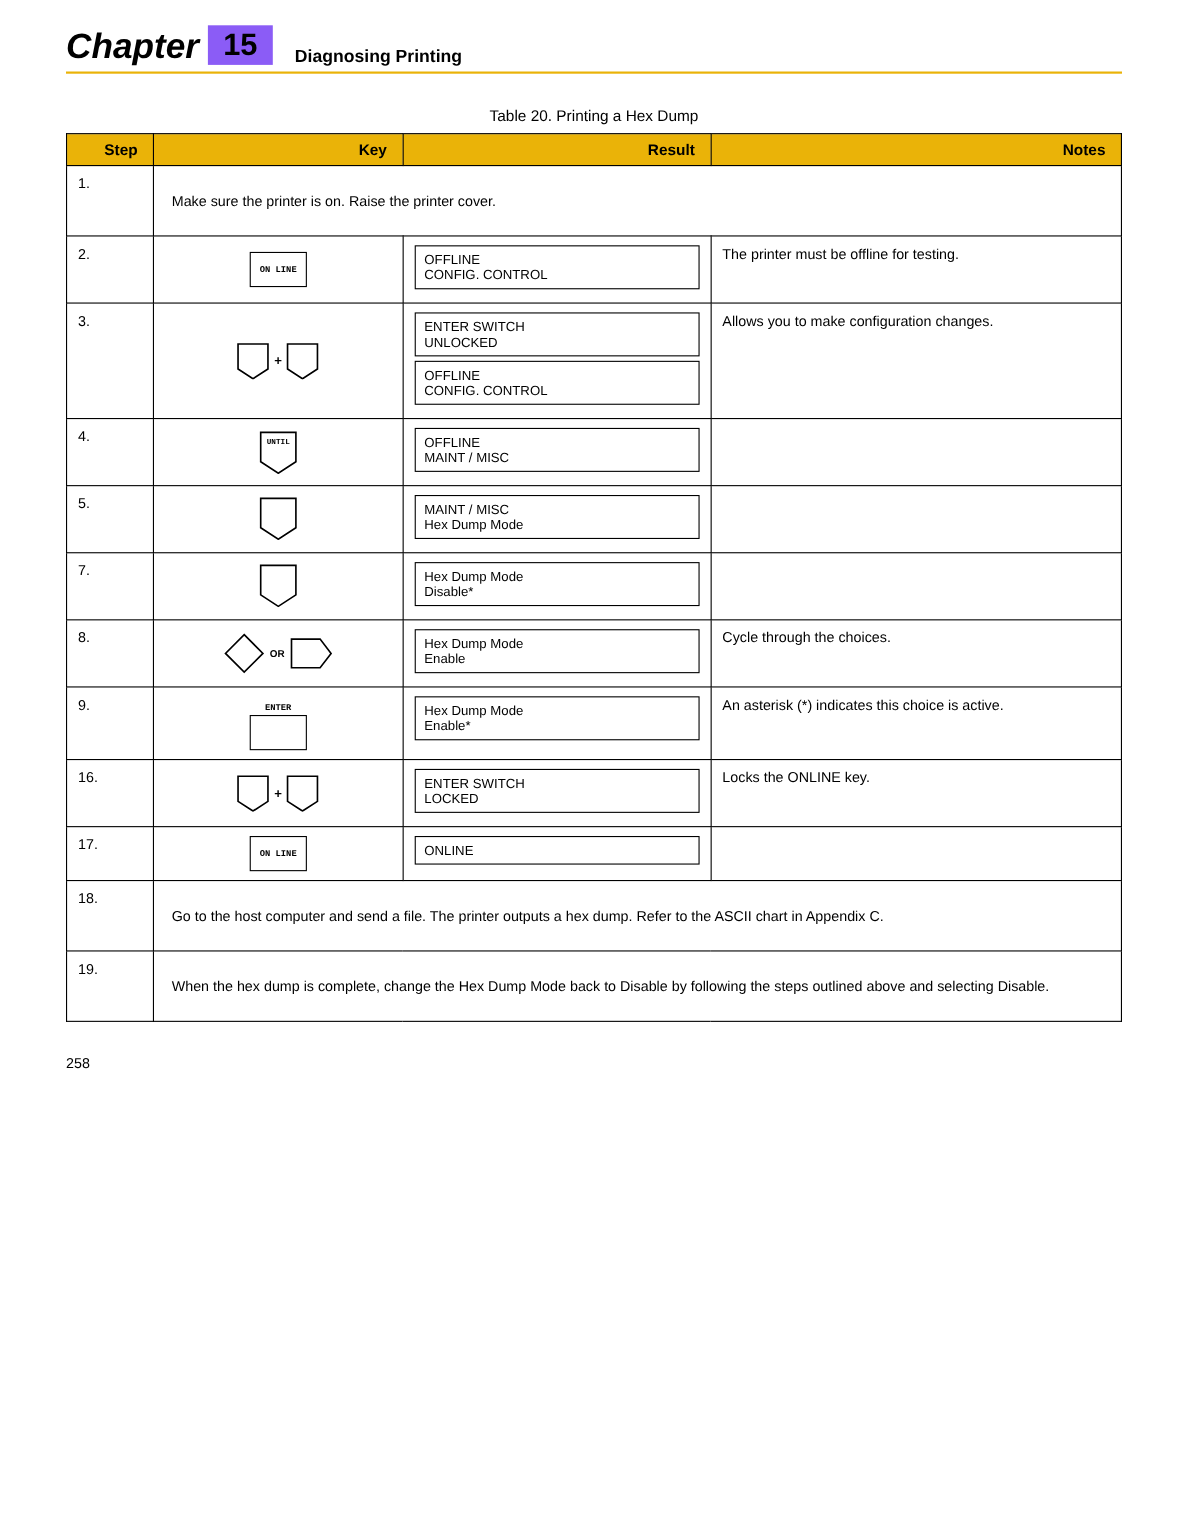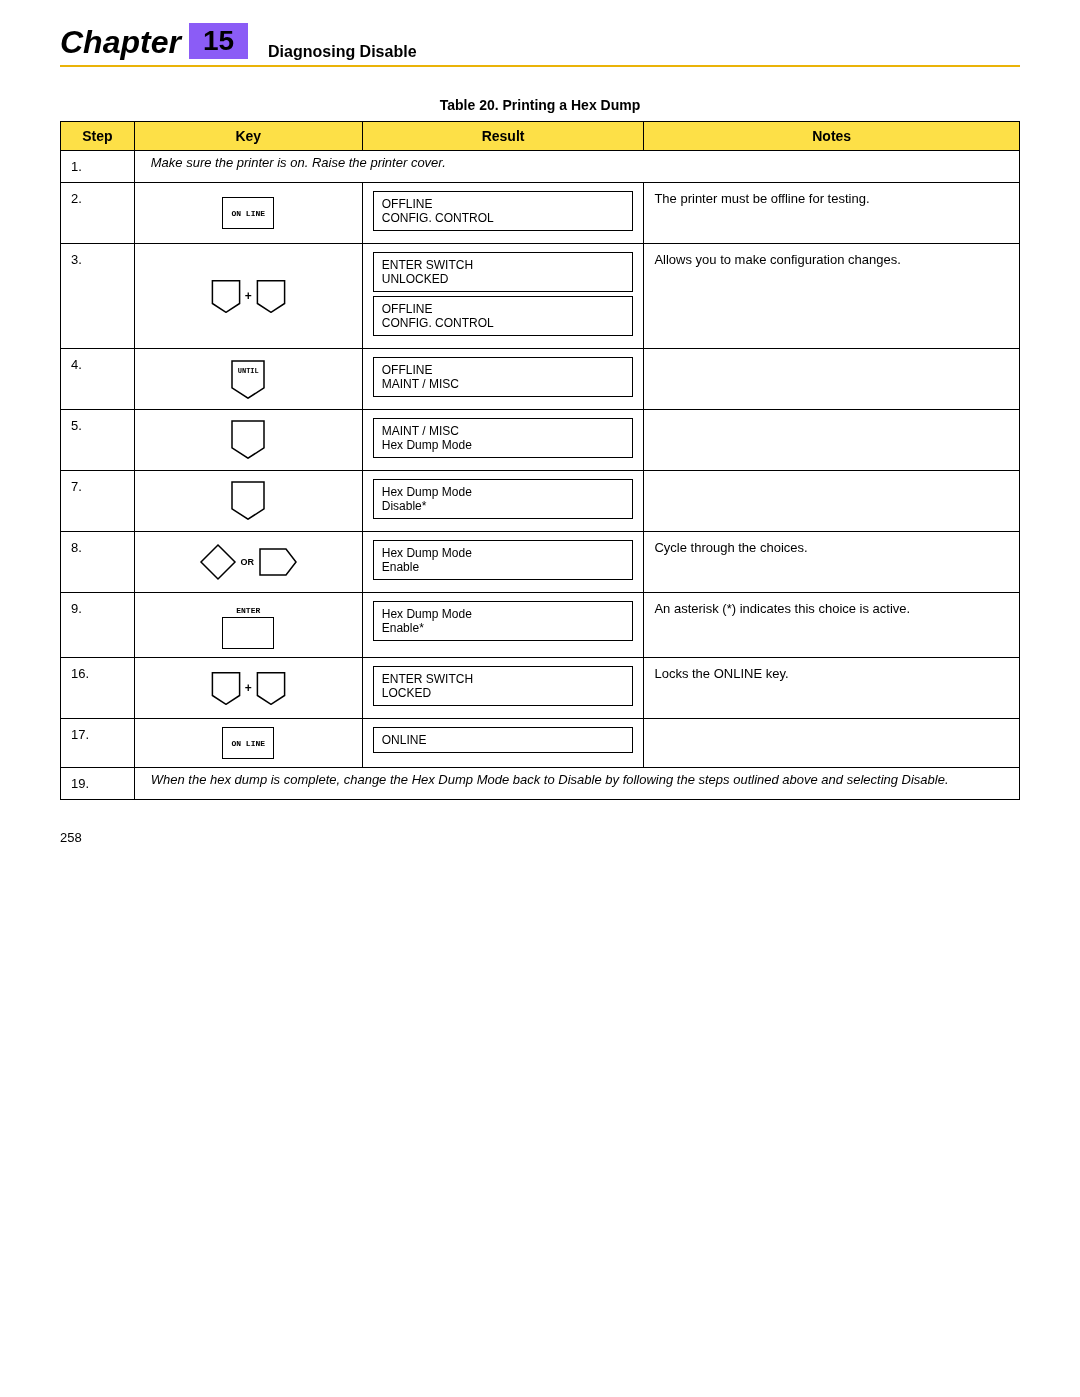--- a/index.html
+++ b/index.html
@@ -39,38 +39,38 @@
     }
     .header-title {
       font-size: 16px;
       font-weight: bold;
       flex: 1;
     }
 
     
     .table-title {
       text-align: center;
-      font-weight: bold;
+      font-weight: normal;
       font-size: 14px;
       margin-bottom: 8px;
     }
 
     
     .main-table {
       width: 100%;
       border-collapse: collapse;
       border: 1.5px solid #000;
     }
     .main-table th {
       border: 1.5px solid #000;
-      padding: 6px 0;
+      padding: 6px 14px;
       font-weight: bold;
       font-size: 14px;
-      background: #fde047;
-      text-align: center;
+      background: #eab308;
+      text-align: right;
     }
     .main-table td {
       border: 1px solid #000;
       padding: 8px 10px;
       vertical-align: top;
       font-size: 13px;
     }
     .main-table td.step-col {
       width: 55px;
       font-weight: normal;
@@ -83,22 +83,21 @@
     }
     .main-table td.result-col {
       width: 210px;
       vertical-align: top;
     }
     .main-table td.notes-col {
       width: 280px;
       vertical-align: top;
     }
     .main-table td.full-span {
-      padding: 4px 16px;
-      font-style: italic;
+      padding: 24px 16px;
     }
 
     
     .result-box {
       border: 1px solid #000;
       padding: 5px 8px;
       font-size: 12px;
       margin-bottom: 4px;
       display: inline-block;
       width: 100%;
@@ -149,21 +148,21 @@
       margin-top: 30px;
       font-size: 13px;
     }
   </style>
 </head>
 <body>
 
 <div class="page-header">
   <span class="header-chapter">Chapter</span>
   <span class="header-num-box">15</span>
-  <span class="header-title">Diagnosing Disable</span>
+  <span class="header-title">Diagnosing Printing</span>
 </div>
 
 <div class="table-title">Table 20. Printing a Hex Dump</div>
 
 <table class="main-table">
   <thead>
     <tr>
       <th>Step</th>
       <th>Key</th>
       <th>Result</th>
@@ -281,19 +280,23 @@
         <td class="step-col">17.</td>
       <td class="key-col"><div class="key-shape">
             <div class="key-rect">
               <span class="small-label">ON LINE</span>
             </div>
           </div></td>
       <td class="result-col"><div class="result-box">ONLINE</div></td>
       <td class="notes-col"></td>
       </tr>
       <tr>
+        <td class="step-col">18.</td>
+      <td colspan="3" class="full-span">Go to the host computer and send a file. The printer outputs a hex dump. Refer to the ASCII chart in Appendix C.</td>
+      </tr>
+      <tr>
         <td class="step-col">19.</td>
       <td colspan="3" class="full-span">When the hex dump is complete, change the Hex Dump Mode back to Disable by following the steps outlined above and selecting Disable.</td>
       </tr>
     </tbody>
 </table>
 
 <div class="page-number">258</div>
 
 </body></html>

